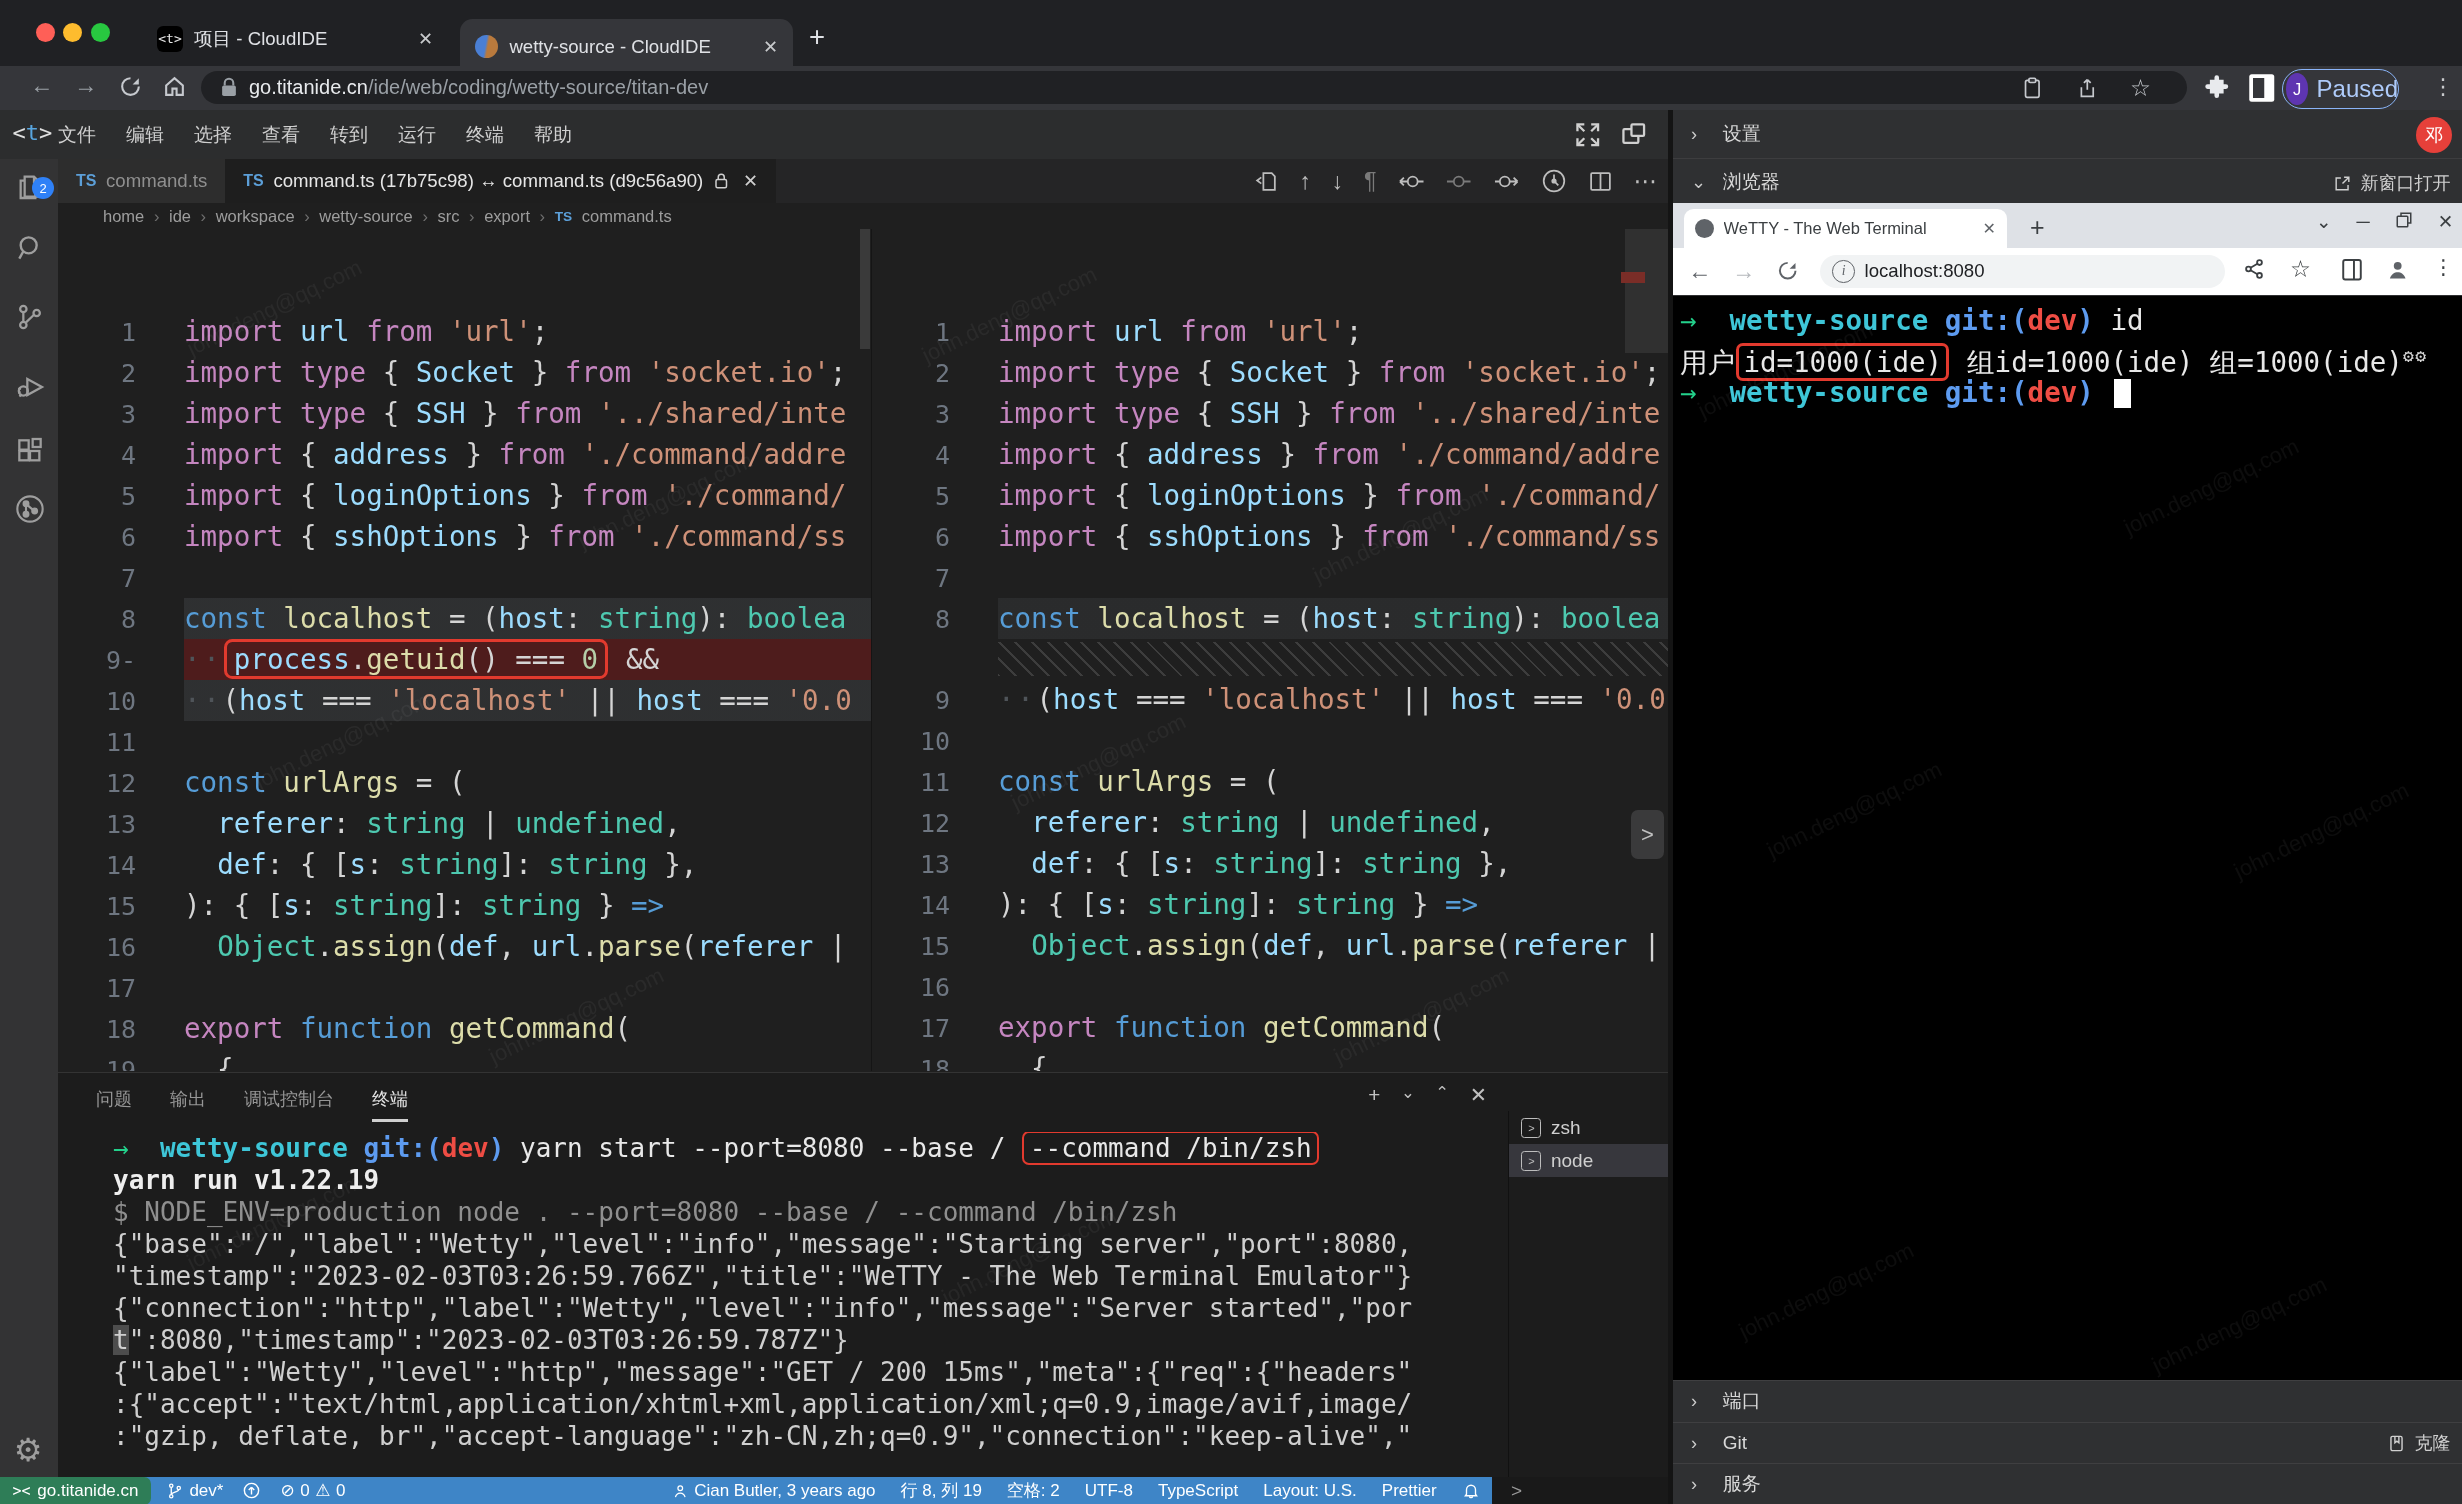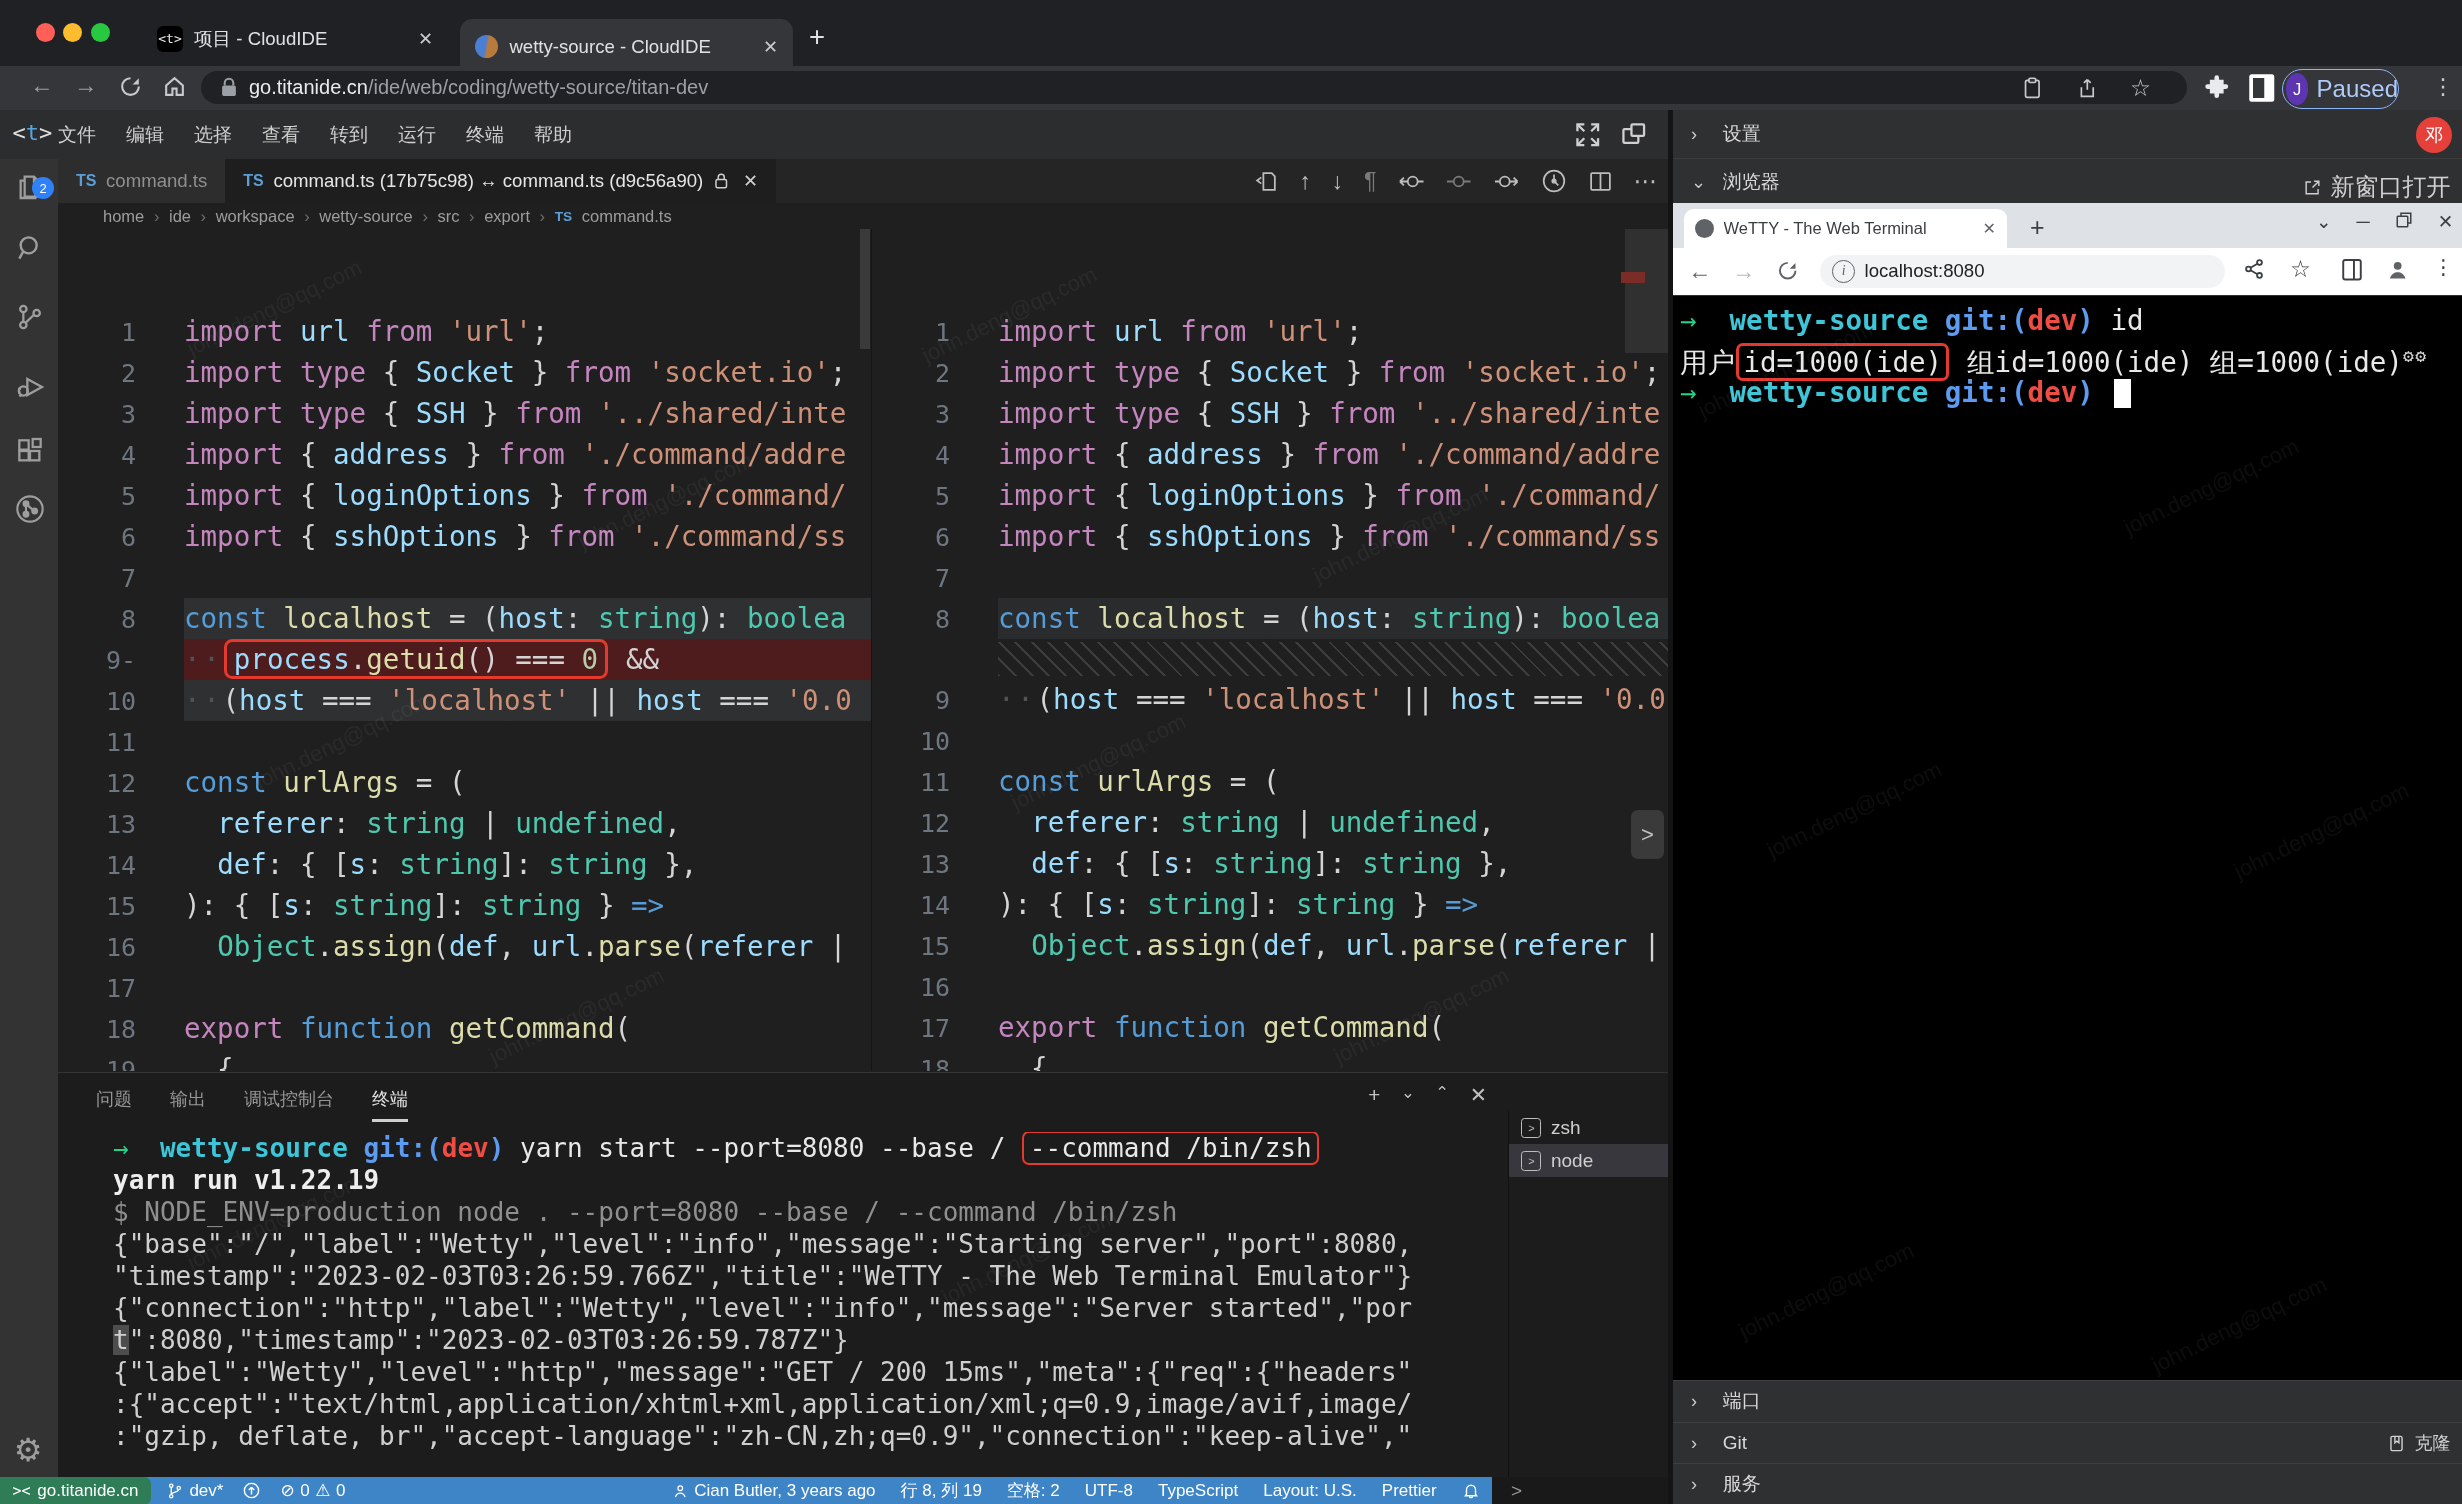--- a/index.html
+++ b/index.html
@@ -112,21 +112,21 @@
   .statusgap{position:absolute;left:1492px;top:1477px;width:176px;height:27.5px;background:#191919;color:#9a9a9a;
              font-size:19px;display:flex;align-items:center;padding-left:19px;box-sizing:border-box;}
 
   
   .rpanel{position:absolute;left:1668px;top:110px;width:794px;height:1395px;background:#2f3032;border-left:5.5px solid #141414;box-sizing:content-box;}
   .rrow{position:absolute;left:0;width:794px;display:flex;align-items:center;gap:13.7px;padding-left:18px;
         box-sizing:border-box;color:#d8d8d8;font-size:19px;background:#2f3032;}
   .rrow .chev{color:#cdcdcd;font-size:18px;width:18px;display:inline-block;}
   .badge{position:absolute;right:15px;top:6.9px;width:36px;height:36px;border-radius:50%;background:#e6403a;
          color:#fff;font-size:18px;display:flex;align-items:center;justify-content:center;}
-  .opennew{position:absolute;right:16.5px;display:flex;align-items:center;gap:8.2px;color:#d0d0d0;font-size:24px;}
+  .opennew{position:absolute;right:16.5px;display:flex;align-items:center;gap:8.2px;color:#d0d0d0;font-size:18px;}
   .clonebtn{position:absolute;right:16.5px;display:flex;align-items:center;gap:8.2px;color:#d0d0d0;font-size:18px;}
 
   .minibrowser{position:absolute;left:0;top:93px;width:794px;height:92px;}
   .mtabs{position:absolute;left:0;top:0;width:794px;height:45px;background:#dee1e6;}
   .mtab{position:absolute;left:11px;top:5.5px;width:323px;height:40px;background:#fff;border-radius:9.6px 9.6px 0 0;
         display:flex;align-items:center;gap:9.6px;padding:0 11px;box-sizing:border-box;color:#3c4043;font-size:16.5px;}
   .mtab .mfav{width:19px;height:19px;border-radius:50%;background:#5f6368;}
   .mtab .ttl{white-space:nowrap;overflow:hidden;max-width:227px;}
   .mplus{position:absolute;left:357px;top:9.6px;color:#3c4043;font-size:25px;font-weight:300;}
   .mwinctl{position:absolute;right:13.7px;top:8.2px;display:flex;gap:25px;color:#3c4043;font-size:18.6px;}

